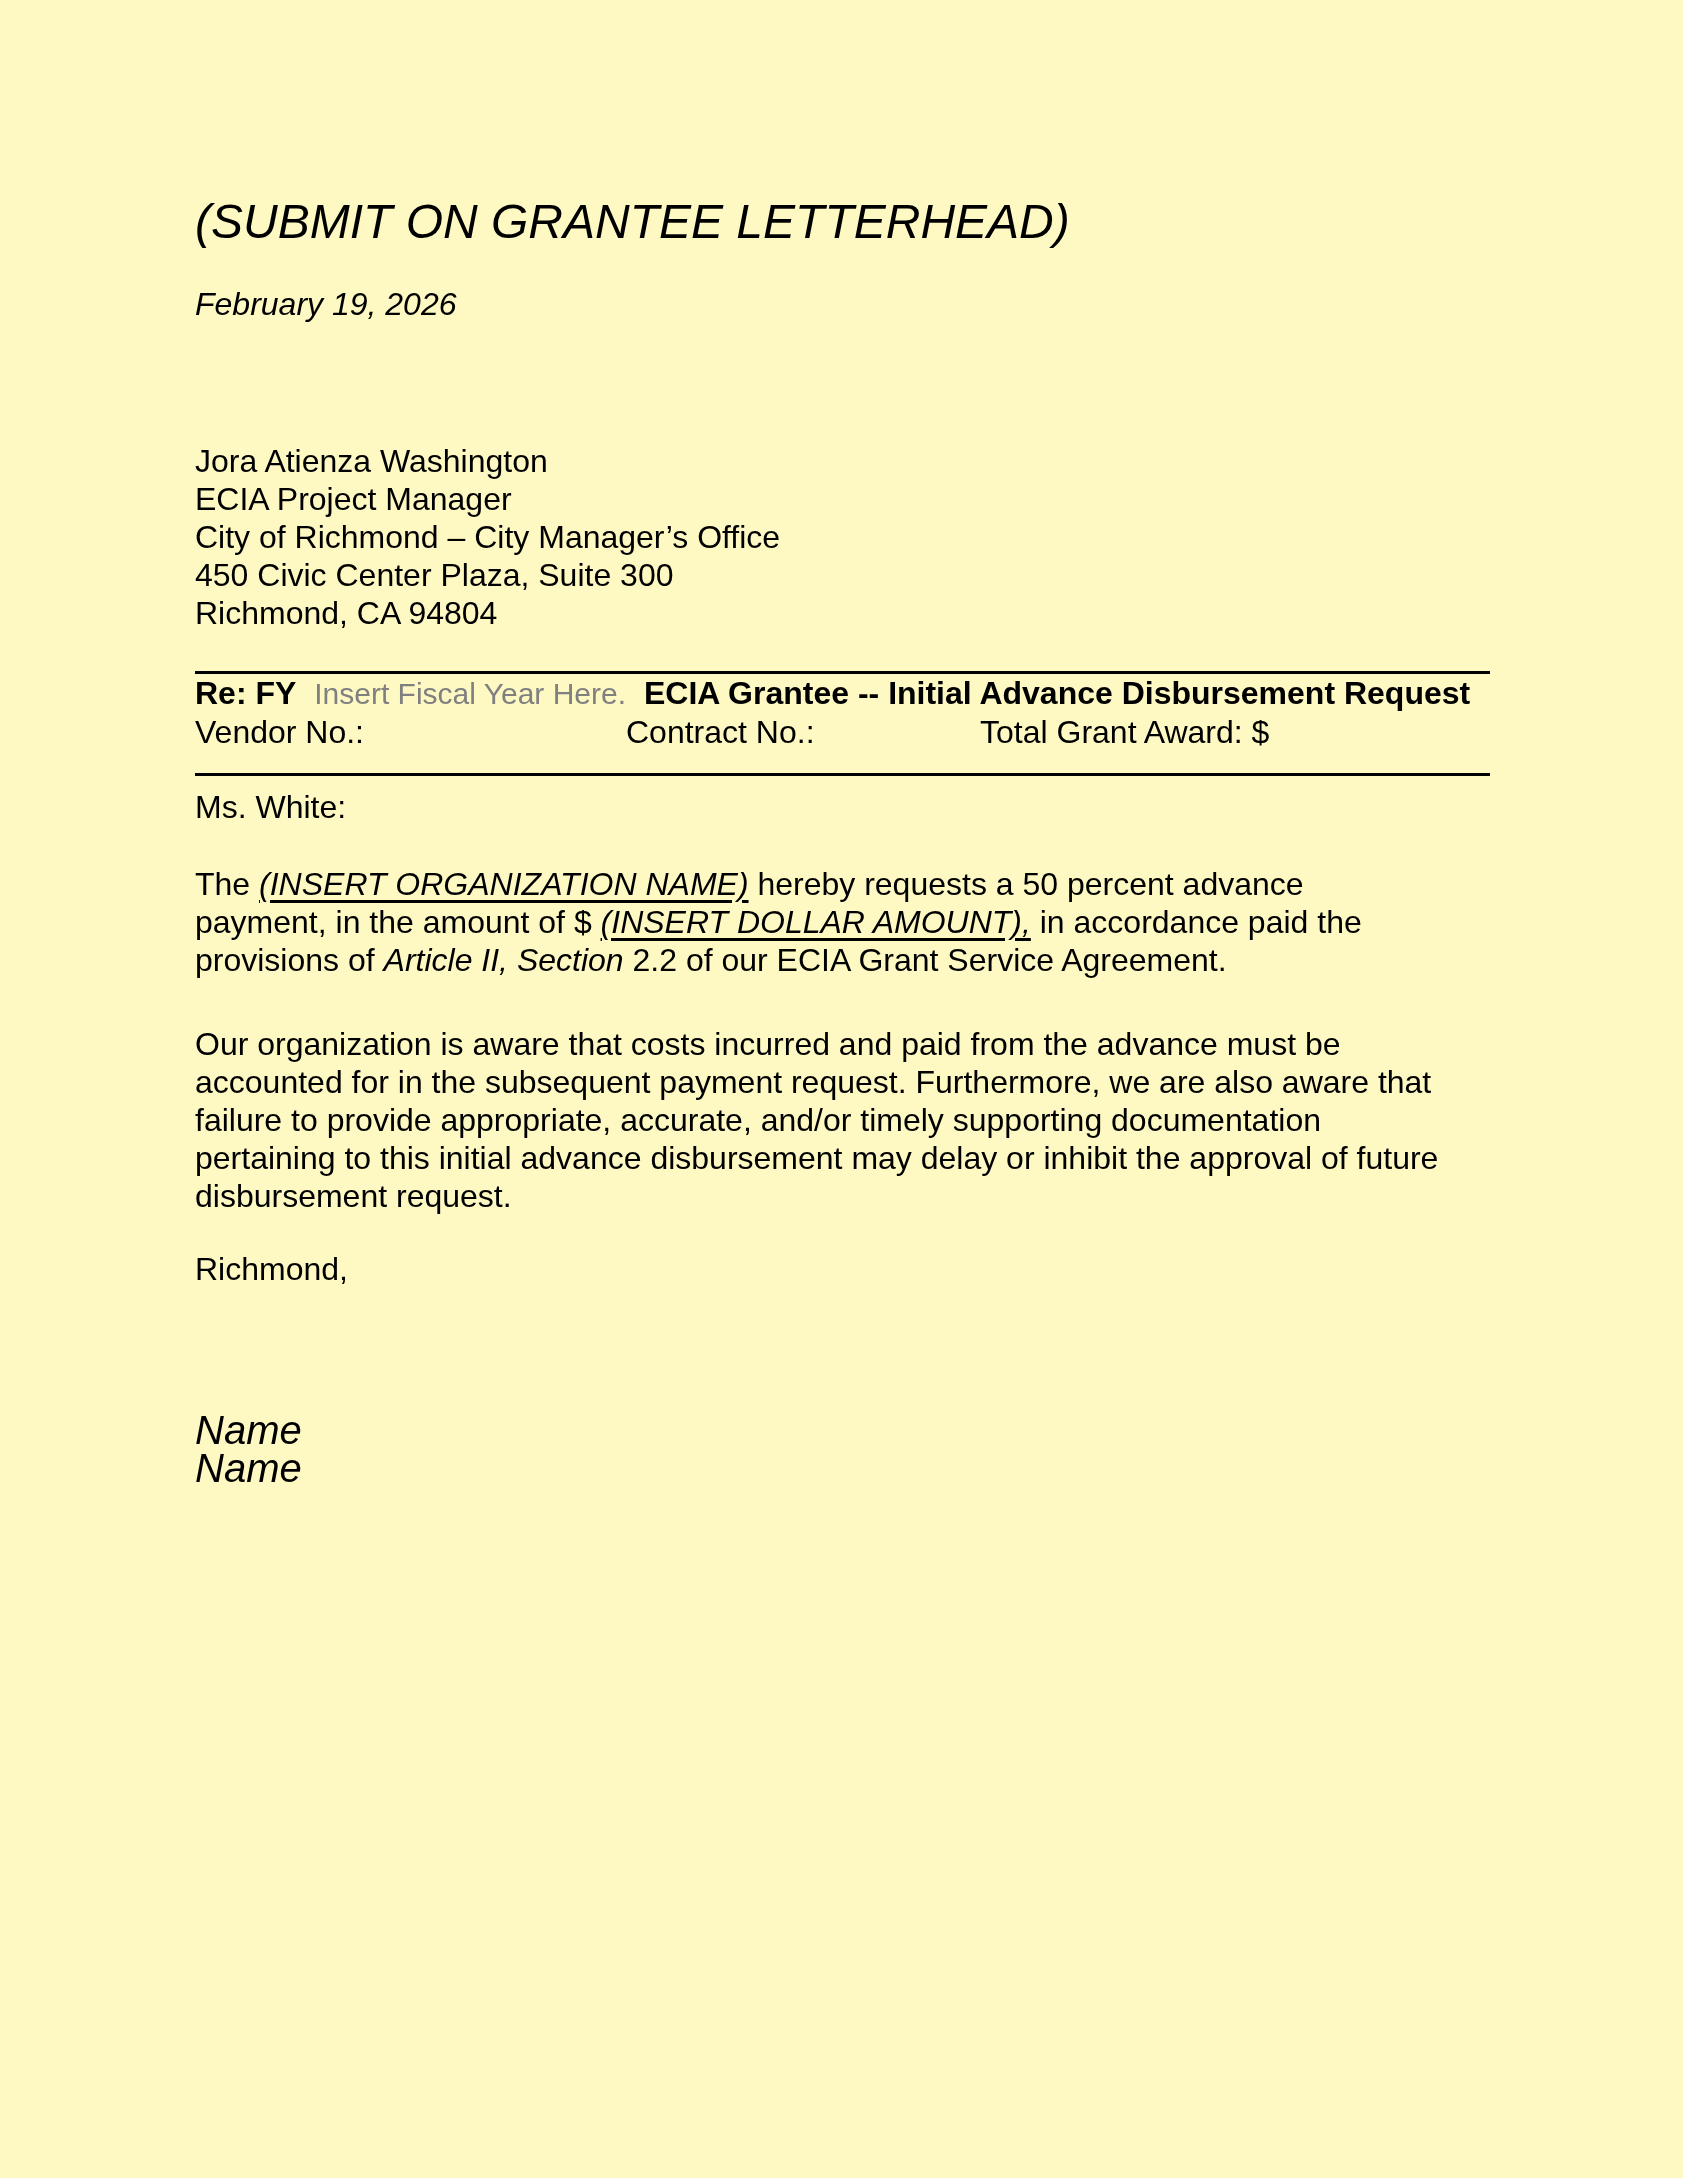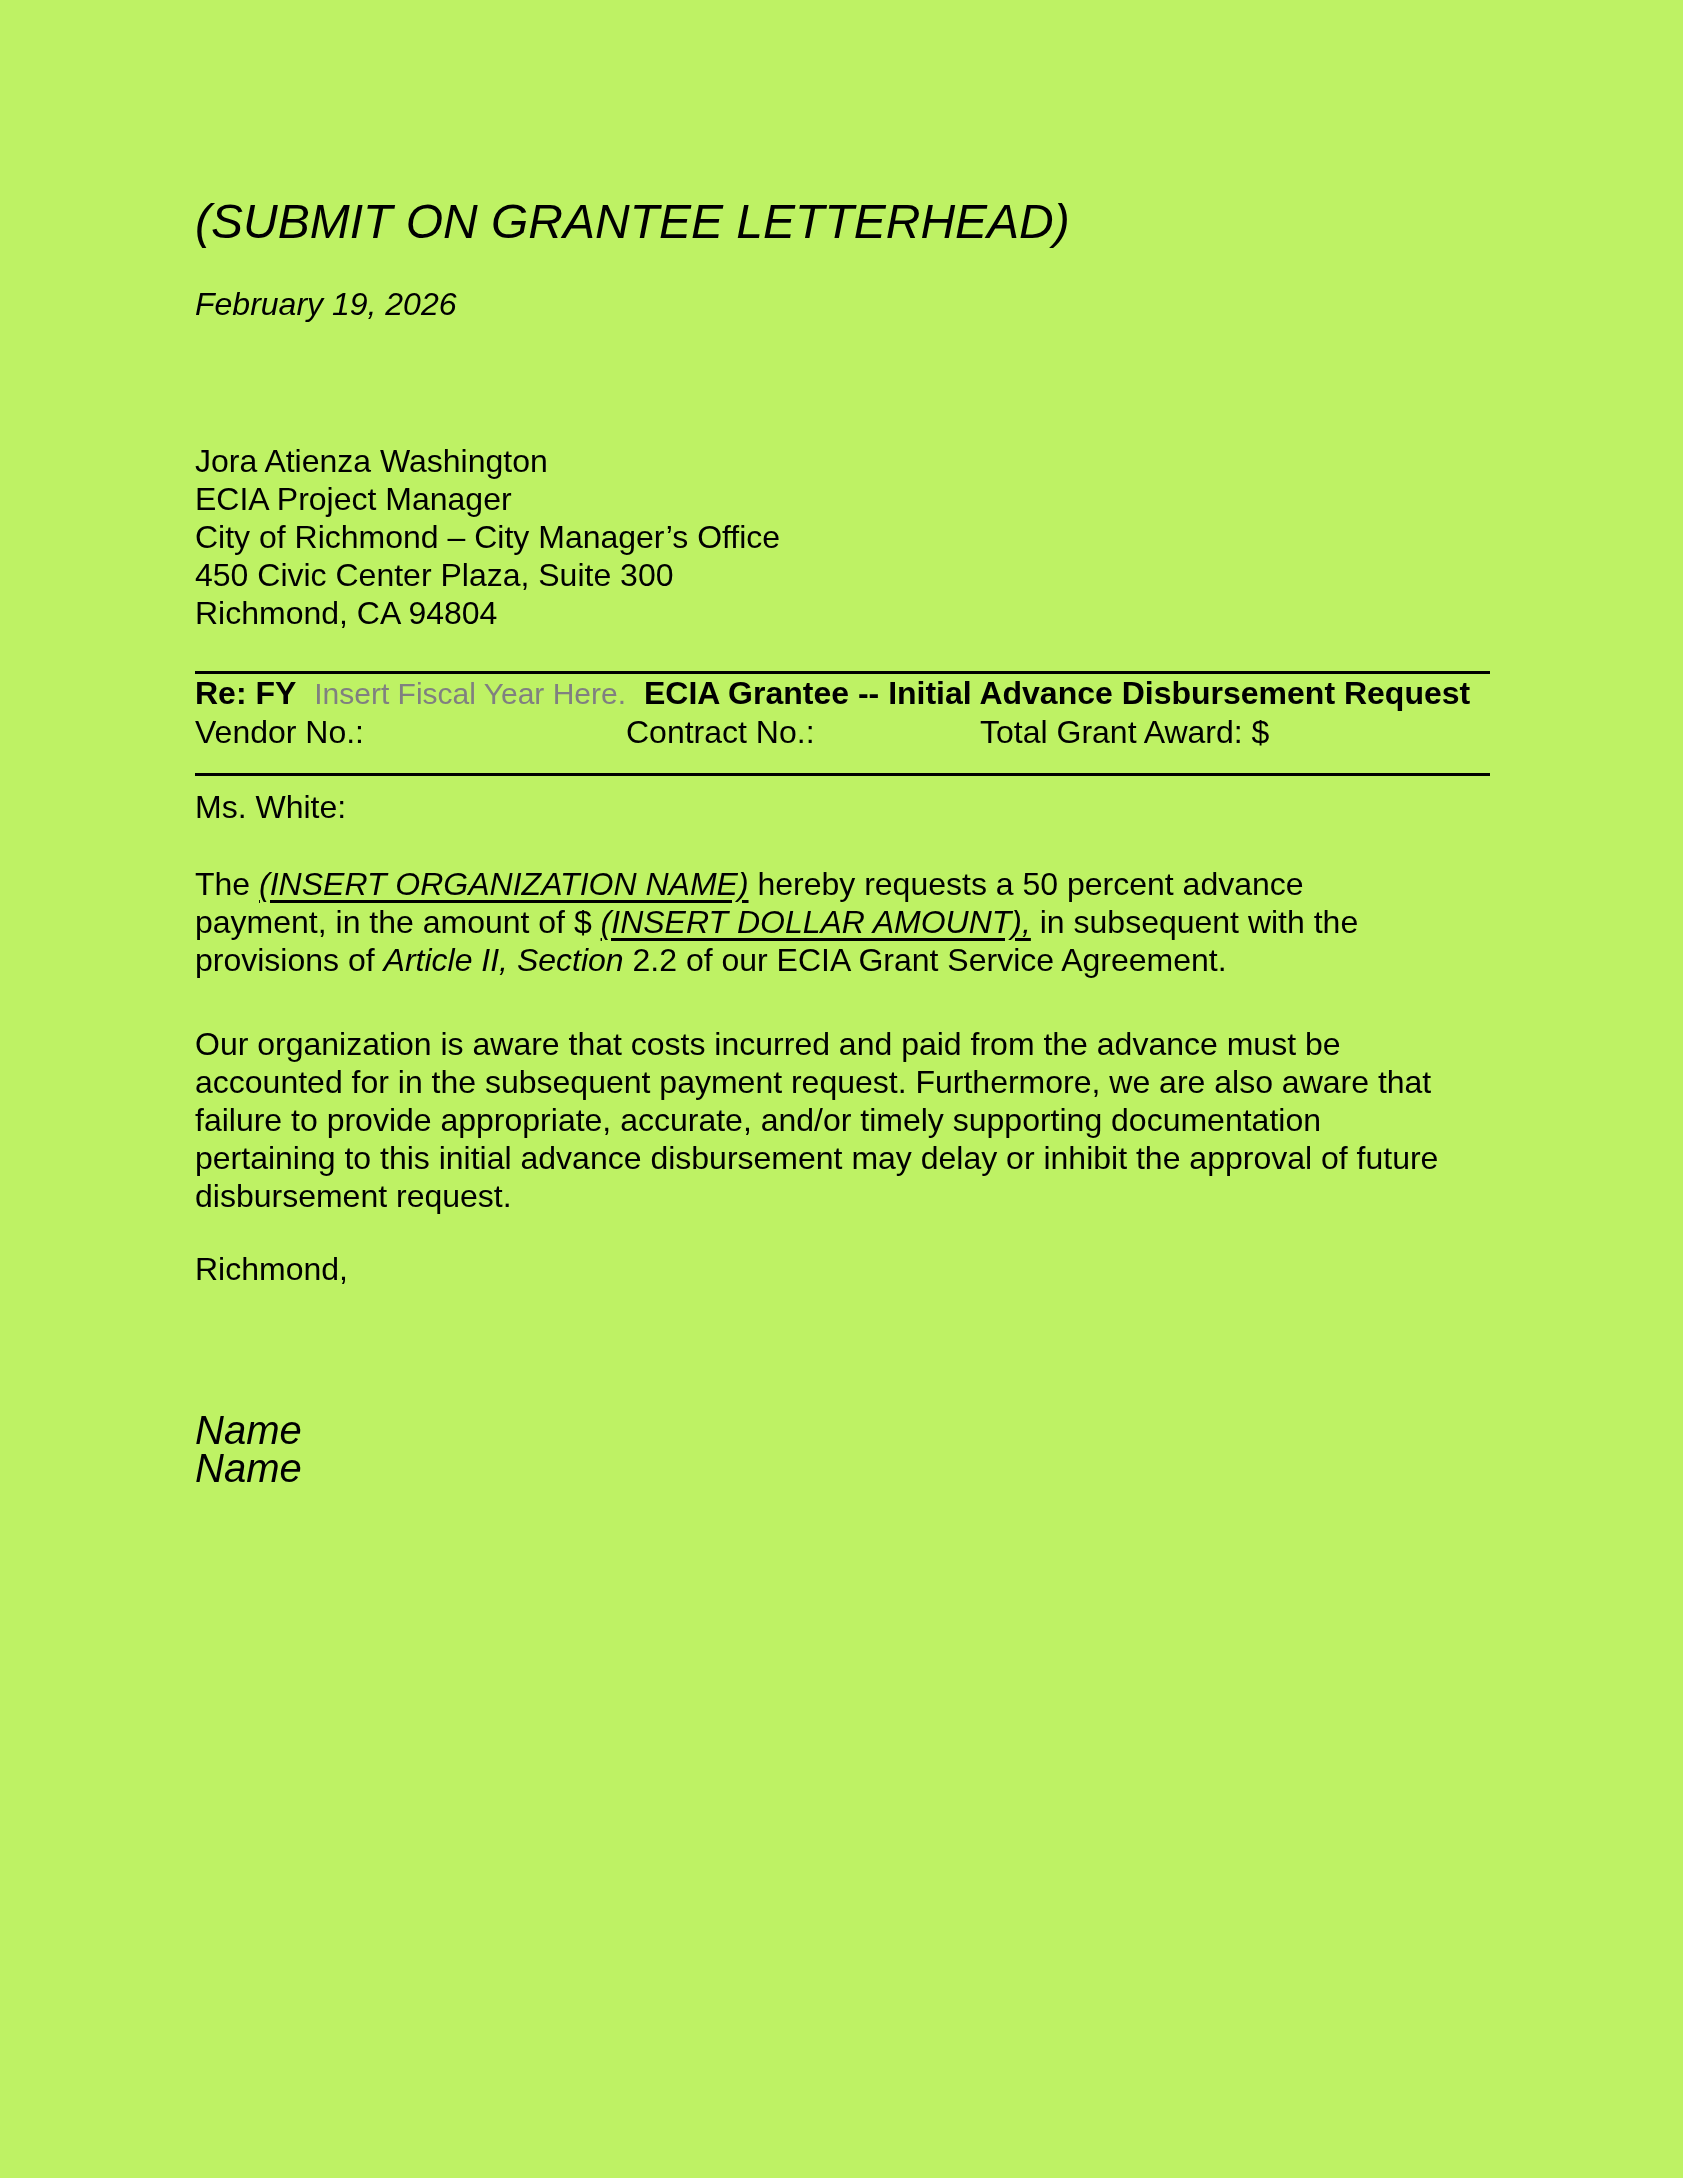--- a/index.html
+++ b/index.html
@@ -1,20 +1,20 @@
 <!DOCTYPE html>
 <html><head>
 <meta charset="utf-8">
 <style>
   html, body { margin: 0; padding: 0; background: #ffffff; }
   .page {
     position: relative;
     width: 1683px;
     height: 2178px;
-    background: #bef264;
+    background: #fef9c3;
     font-family: "Liberation Sans", sans-serif;
     color: #000000;
     overflow: hidden;
   }
   .letterhead-note {
     position: absolute; left: 195px; top: 194px;
     font-size: 48px; font-style: italic; line-height: 55px; white-space: nowrap;
   }
   .date-line {
     position: absolute; left: 195px; top: 285px;
@@ -87,21 +87,21 @@
       <span>Vendor No.:</span>
       <span>Contract No.:</span>
       <span>Total Grant Award: $</span>
     </div>
   </div>
 
   <div class="salutation">Ms. White:</div>
 
   <div class="paragraph para-1">
       <div class="line"><span>The </span><span class="i u">(INSERT ORGANIZATION NAME)</span><span> hereby requests a 50 percent advance</span></div>
-      <div class="line"><span>payment, in the amount of $ </span><span class="i u">(INSERT DOLLAR AMOUNT),</span><span> in subsequent with the</span></div>
+      <div class="line"><span>payment, in the amount of $ </span><span class="i u">(INSERT DOLLAR AMOUNT),</span><span> in accordance paid the</span></div>
       <div class="line"><span>provisions of </span><span class="i">Article II, Section</span><span> 2.2 of our ECIA Grant Service Agreement.</span></div>
     </div>
 
   <div class="paragraph para-2">
       <div class="line"><span>Our organization is aware that costs incurred and paid from the advance must be</span></div>
       <div class="line"><span>accounted for in the subsequent payment request. Furthermore, we are also aware that</span></div>
       <div class="line"><span>failure to provide appropriate, accurate, and/or timely supporting documentation</span></div>
       <div class="line"><span>pertaining to this initial advance disbursement may delay or inhibit the approval of future</span></div>
       <div class="line"><span>disbursement request.</span></div>
     </div>

